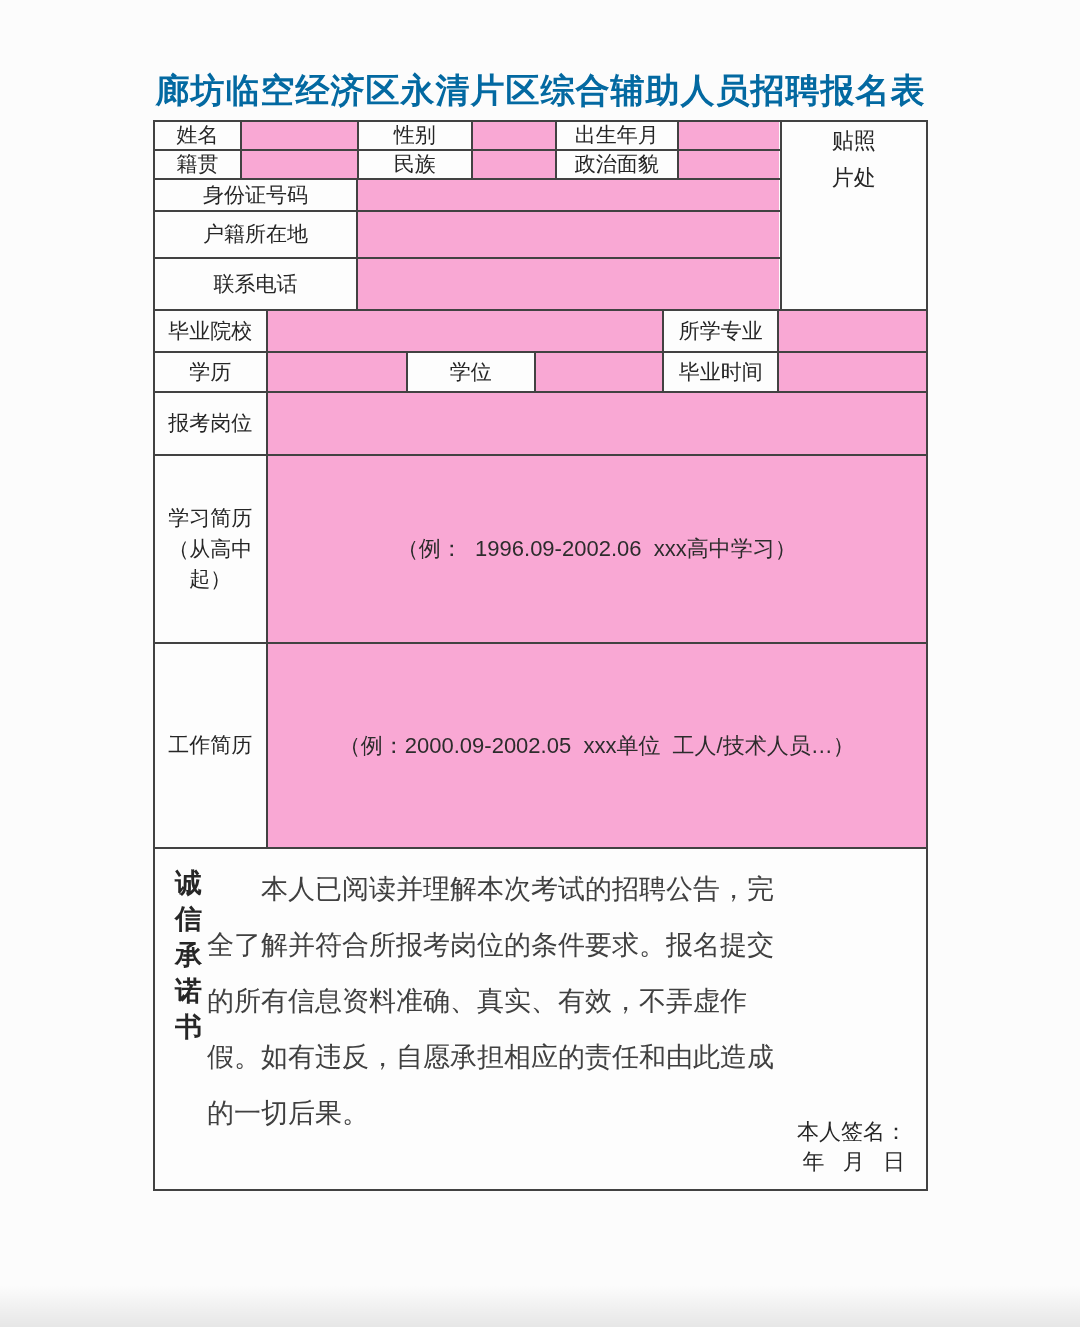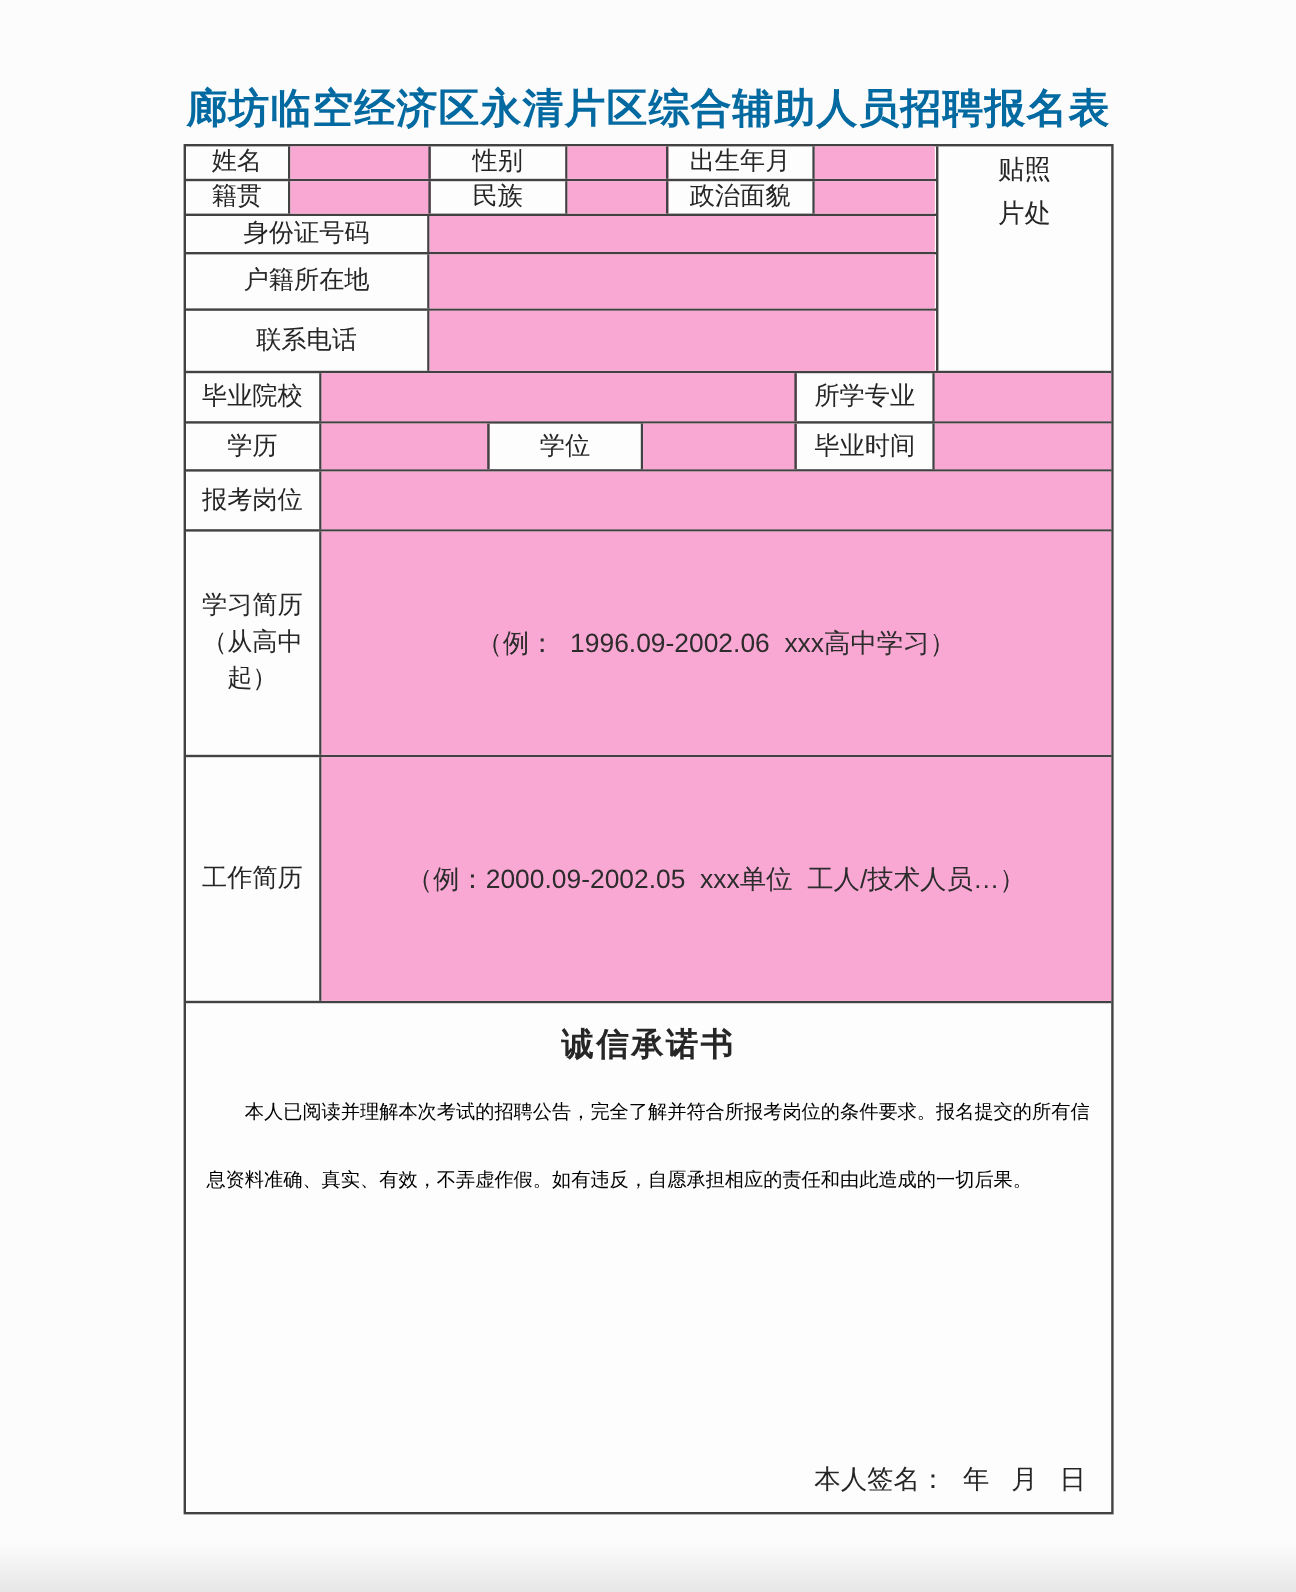--- a/index.html
+++ b/index.html
@@ -73,59 +73,59 @@
     text-align: center;
   }
 
   
   .r-basic { height: 29px; }
   .r-id { height: 32px; }
   .r-household { height: 47px; }
   .r-phone { height: 50px; }
   .r-school { height: 42px; }
   .r-edu { height: 40px; }
-  .r-position { height: 50px; }
+  .r-position { height: 63px; }
   .r-study { height: 188px; }
   .r-work { height: 205px; }
 
   
   .c-b1 { width: 13.9%; } .c-b2 { width: 18.7%; } .c-b3 { width: 18.3%; }
   .c-b4 { width: 13.4%; } .c-b5 { width: 19.6%; } .c-b6 { width: 16.1%; }
   .c-wide-lbl { width: 32.5%; } .c-wide-val { width: 67.5%; }
 
   
   .c-s1 { width: 14.6%; } .c-s2 { width: 51.4%; } .c-s3 { width: 15.0%; } .c-s4 { width: 19.0%; }
   .c-e1 { width: 14.6%; } .c-e2 { width: 18.2%; } .c-e3 { width: 16.6%; }
   .c-e4 { width: 16.6%; } .c-e5 { width: 15.0%; } .c-e6 { width: 19.0%; }
   .c-p1 { width: 14.6%; } .c-p2 { width: 85.4%; }
   .lbl-multiline { padding: 0 10px; }
 
   .example { font-size: 22px; white-space: pre; color: #2c2c2c; }
 
   
   .commitment {
-    height: 424px;
-    box-sizing: border-box;
-    display: flex;
-    flex-direction: column;
+    height: 340px;
+    box-sizing: border-box;
+    display: flex;
+    flex-direction: row;
     padding: 0 17px 12px 17px;
   }
   .commitment-title {
     margin: 16px 0 0 0;
     text-align: center;
     font-size: 27px;
     font-weight: bold;
     letter-spacing: 2px;
   }
   .commitment-body {
     margin: 12px 0 0 0;
-    font-size: 16px;
+    font-size: 27px;
     line-height: 56px;
     text-indent: 2em;
-    color: #000000;
+    color: #404040;
   }
   .signature-line {
     margin-top: auto;
     text-align: right;
     font-size: 22px;
     padding-right: 2px;
   }
   .signature-line .date { white-space: pre; margin-left: 14px; letter-spacing: 2px; }
 
   .bottom-shade {

